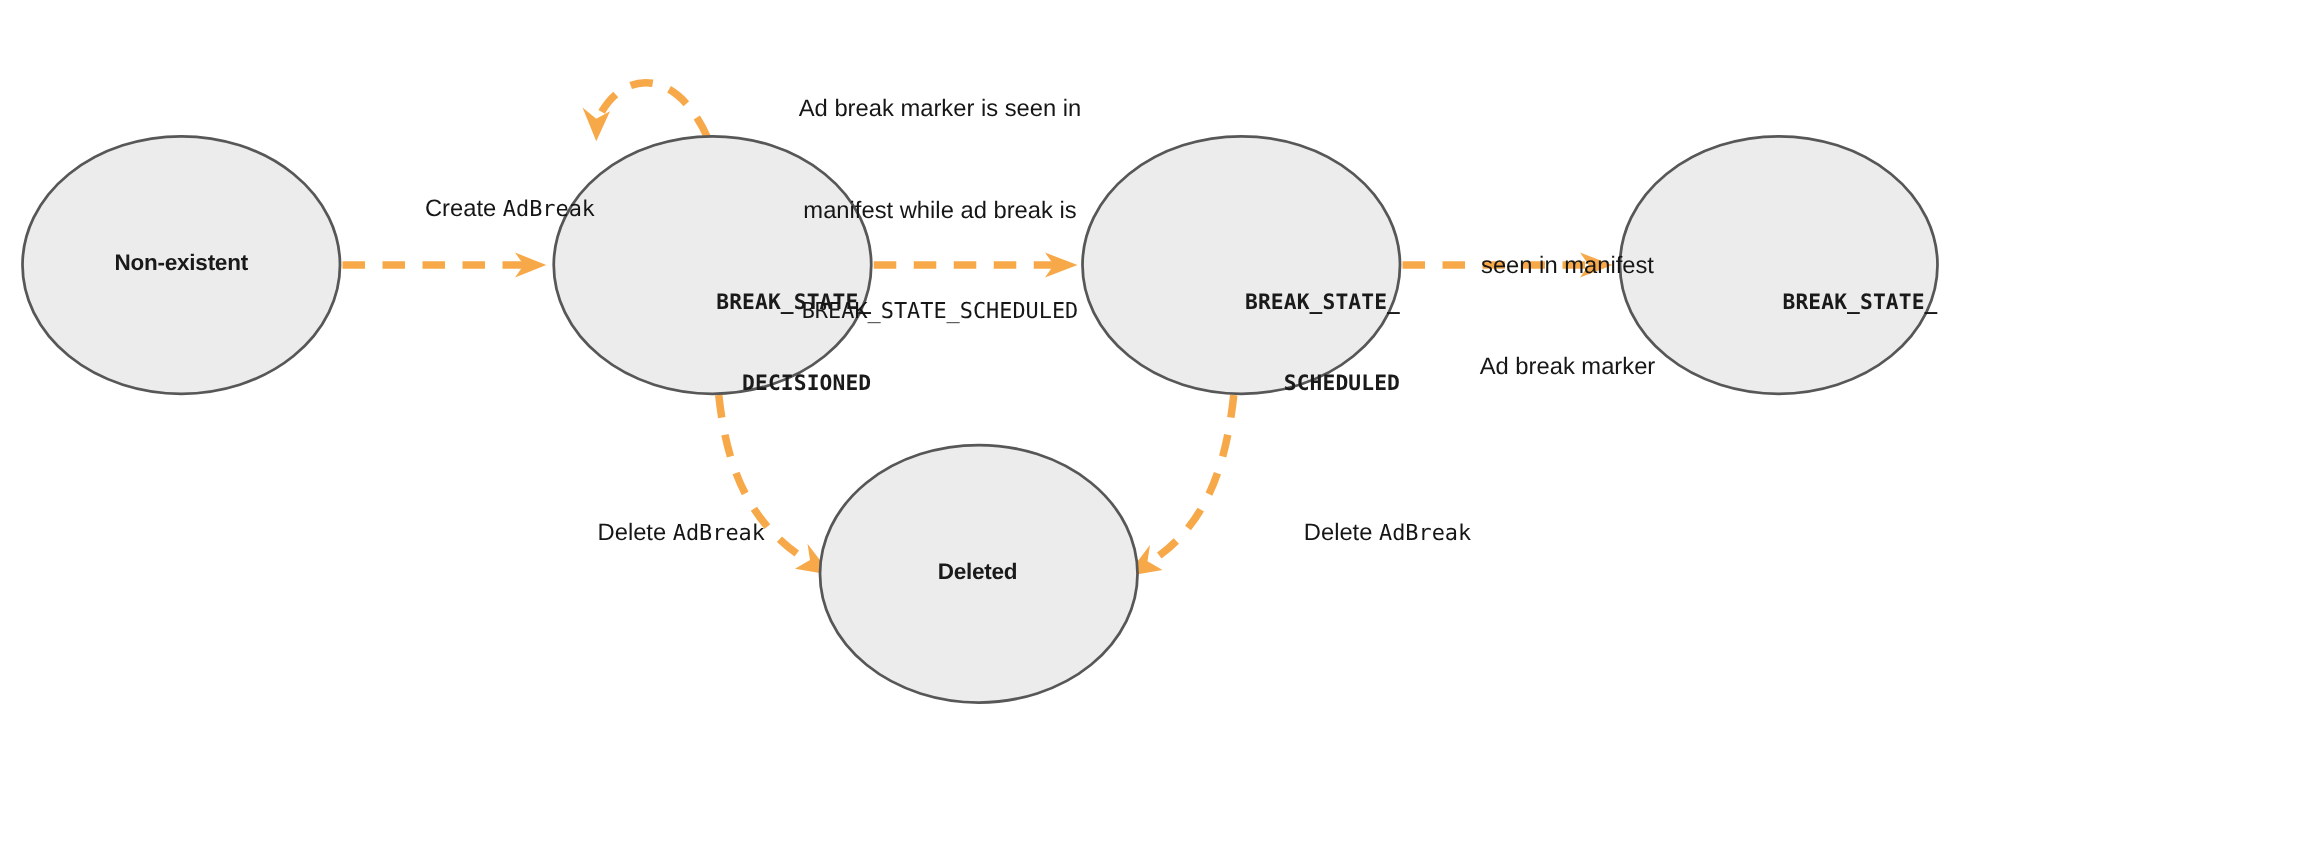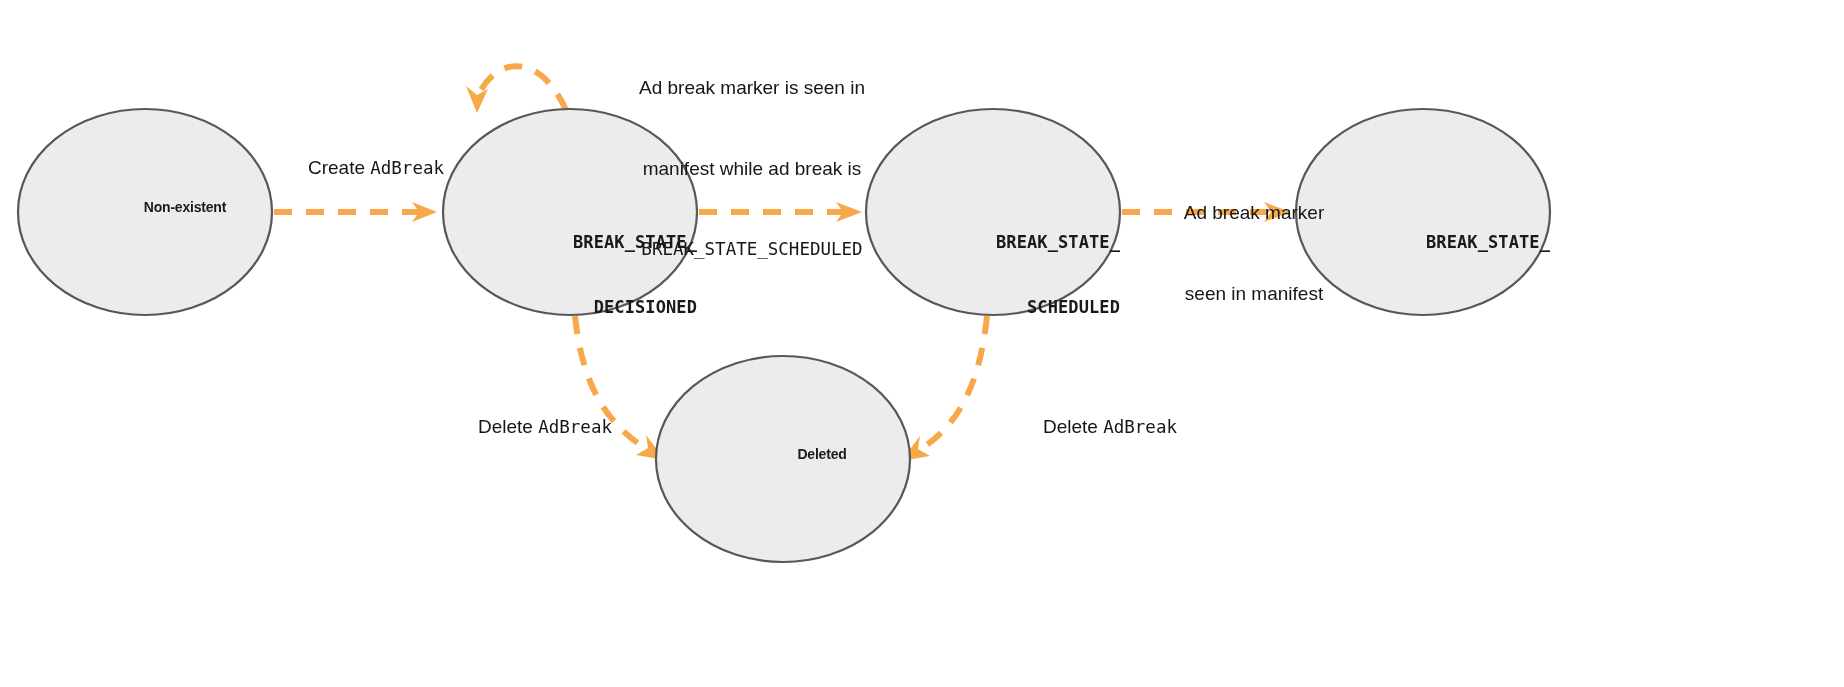--- a/index.html
+++ b/index.html
@@ -45,23 +45,22 @@
     position: absolute;
     text-align: center;
     color: #1a1a1a;
     line-height: 1.28;
     pointer-events: none;
     white-space: pre;
   }
   .node-label.plain {
     font-family: "Liberation Sans", sans-serif;
     font-weight: bold;
-    font-size: 14px;
+    font-size: 18px;
     letter-spacing: -0.2px;
-    padding-left: 40px;
   }
   .node-label.mono {
     font-family: "DejaVu Sans Mono", monospace;
     font-weight: bold;
     font-size: 17px;
     letter-spacing: 0.1px;
     text-align: right;
   }
   .edge-label {
     position: absolute;
@@ -134,31 +133,31 @@
     <div>BREAK_STATE_</div>
     <div>SCHEDULED</div>
   </div>
 
   <div class="node-label mono" style="left:1296px; top:188px; width:254px;">
     <div>BREAK_STATE_</div>
   </div>
 
   <div class="node-label plain" style="left:656px; top:446px; width:252px;">Deleted</div>
 
-  <div class="edge-label lbl-center" style="left:276px; top:155px; width:200px;"><span>Create </span><span class="mono-seg">AdBreak</span></div>
+  <div class="edge-label lbl-center" style="left:276px; top:155px; width:200px;text-align:right;"><span>Create </span><span class="mono-seg">AdBreak</span></div>
 
   <div class="edge-label lbl-left" style="left:592px; top:21px; width:320px;">
     <div>Ad break marker is seen in</div>
     <div>manifest while ad break is</div>
     <div class="mono-seg">BREAK_STATE_SCHEDULED</div>
   </div>
 
 
   <div class="edge-label lbl-left" style="left:1139px; top:146px; width:230px;">
+    <div>seen in manifest</div>
     <div>Ad break marker</div>
-    <div>seen in manifest</div>
   </div>
 
   <div class="edge-label lbl-left" style="left:435px; top:414px; width:220px;"><span>Delete </span><span class="mono-seg">AdBreak</span></div>
 
   <div class="edge-label lbl-left" style="left:1000px; top:414px; width:220px;"><span>Delete </span><span class="mono-seg">AdBreak</span></div>
 
 </div>
 
 </body></html>

